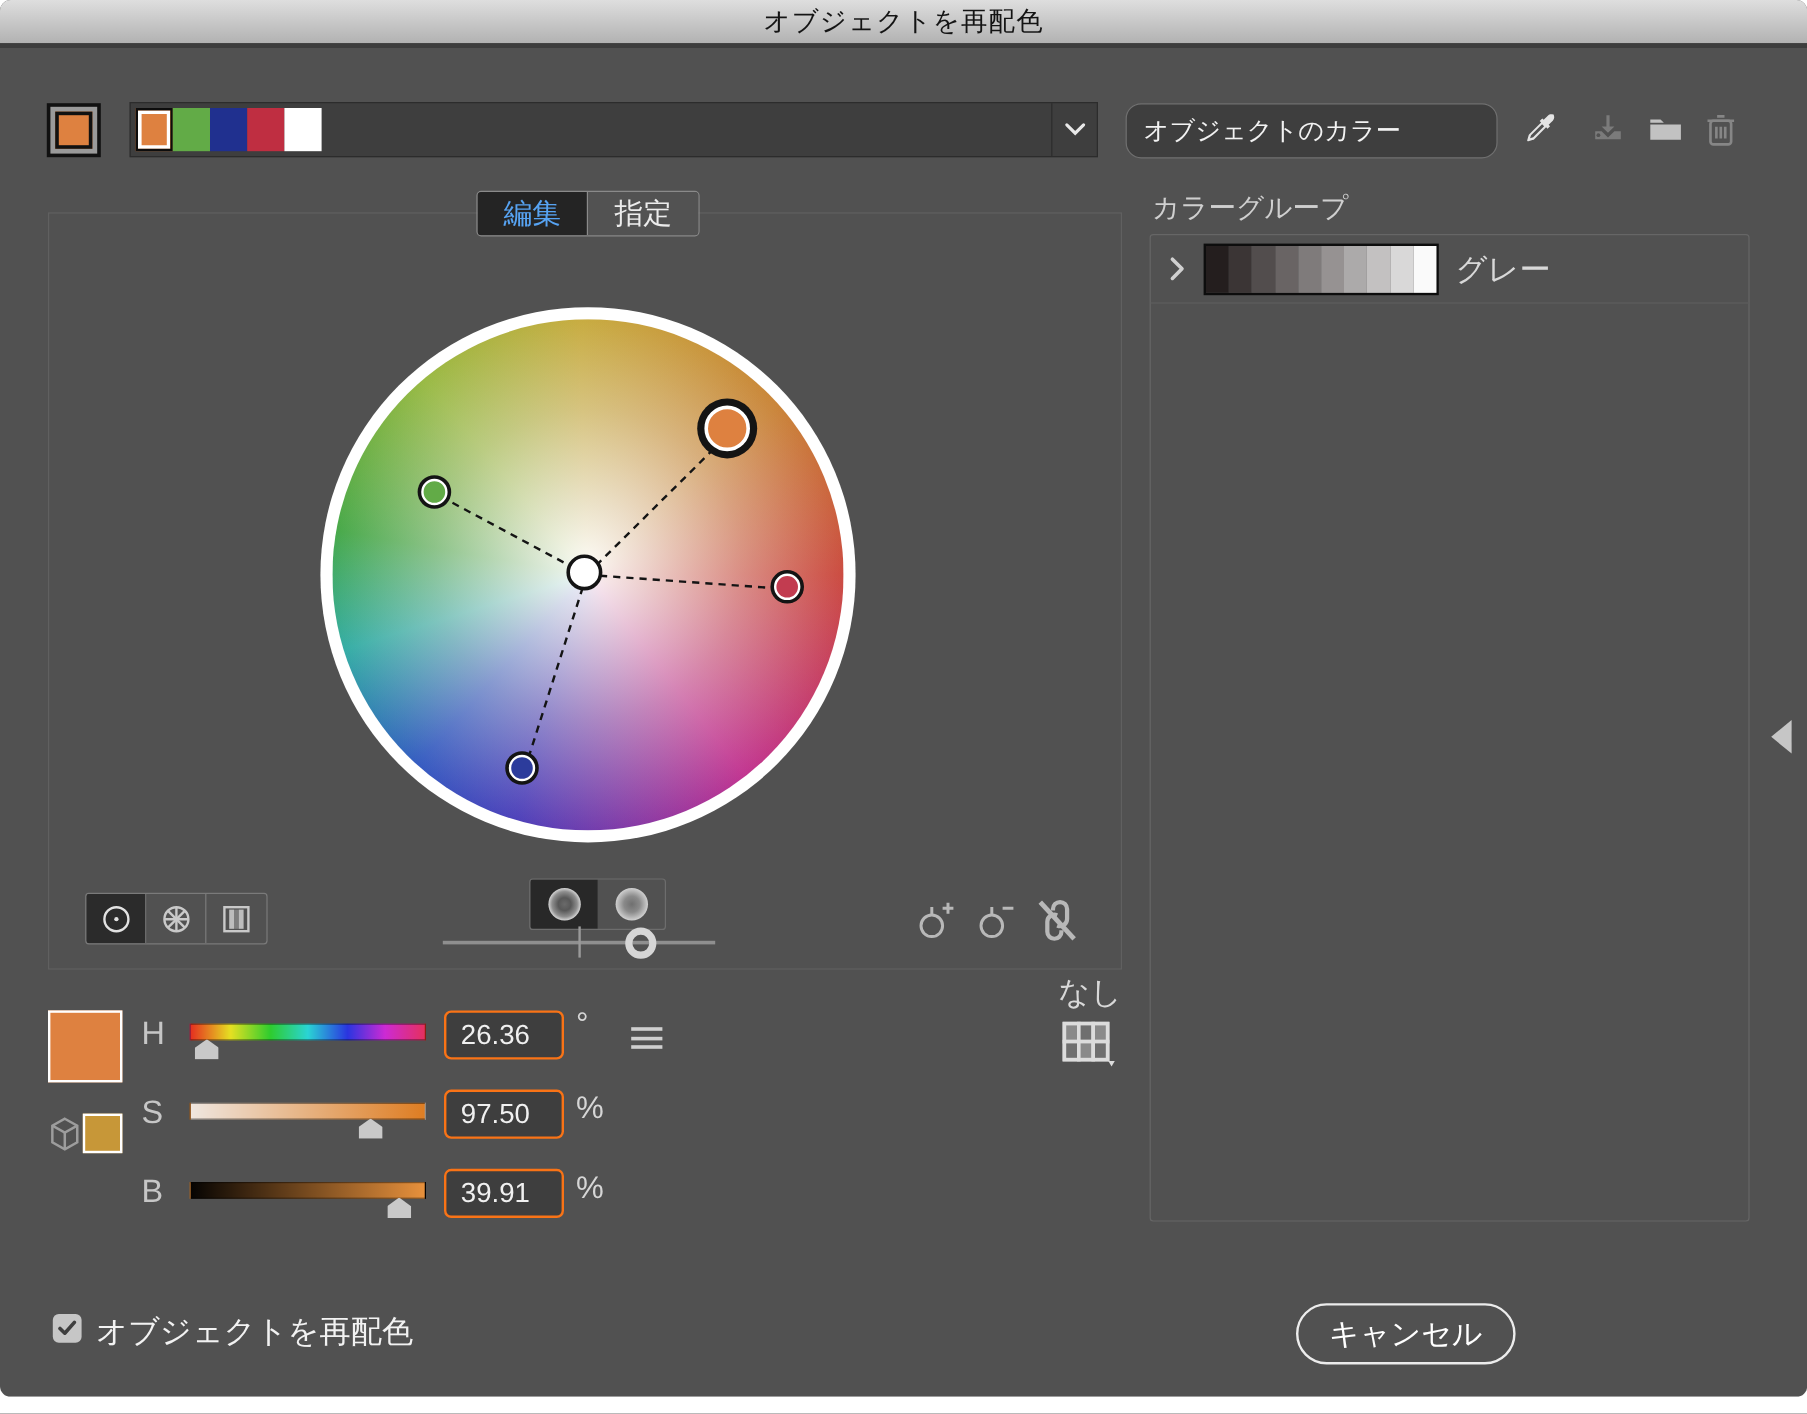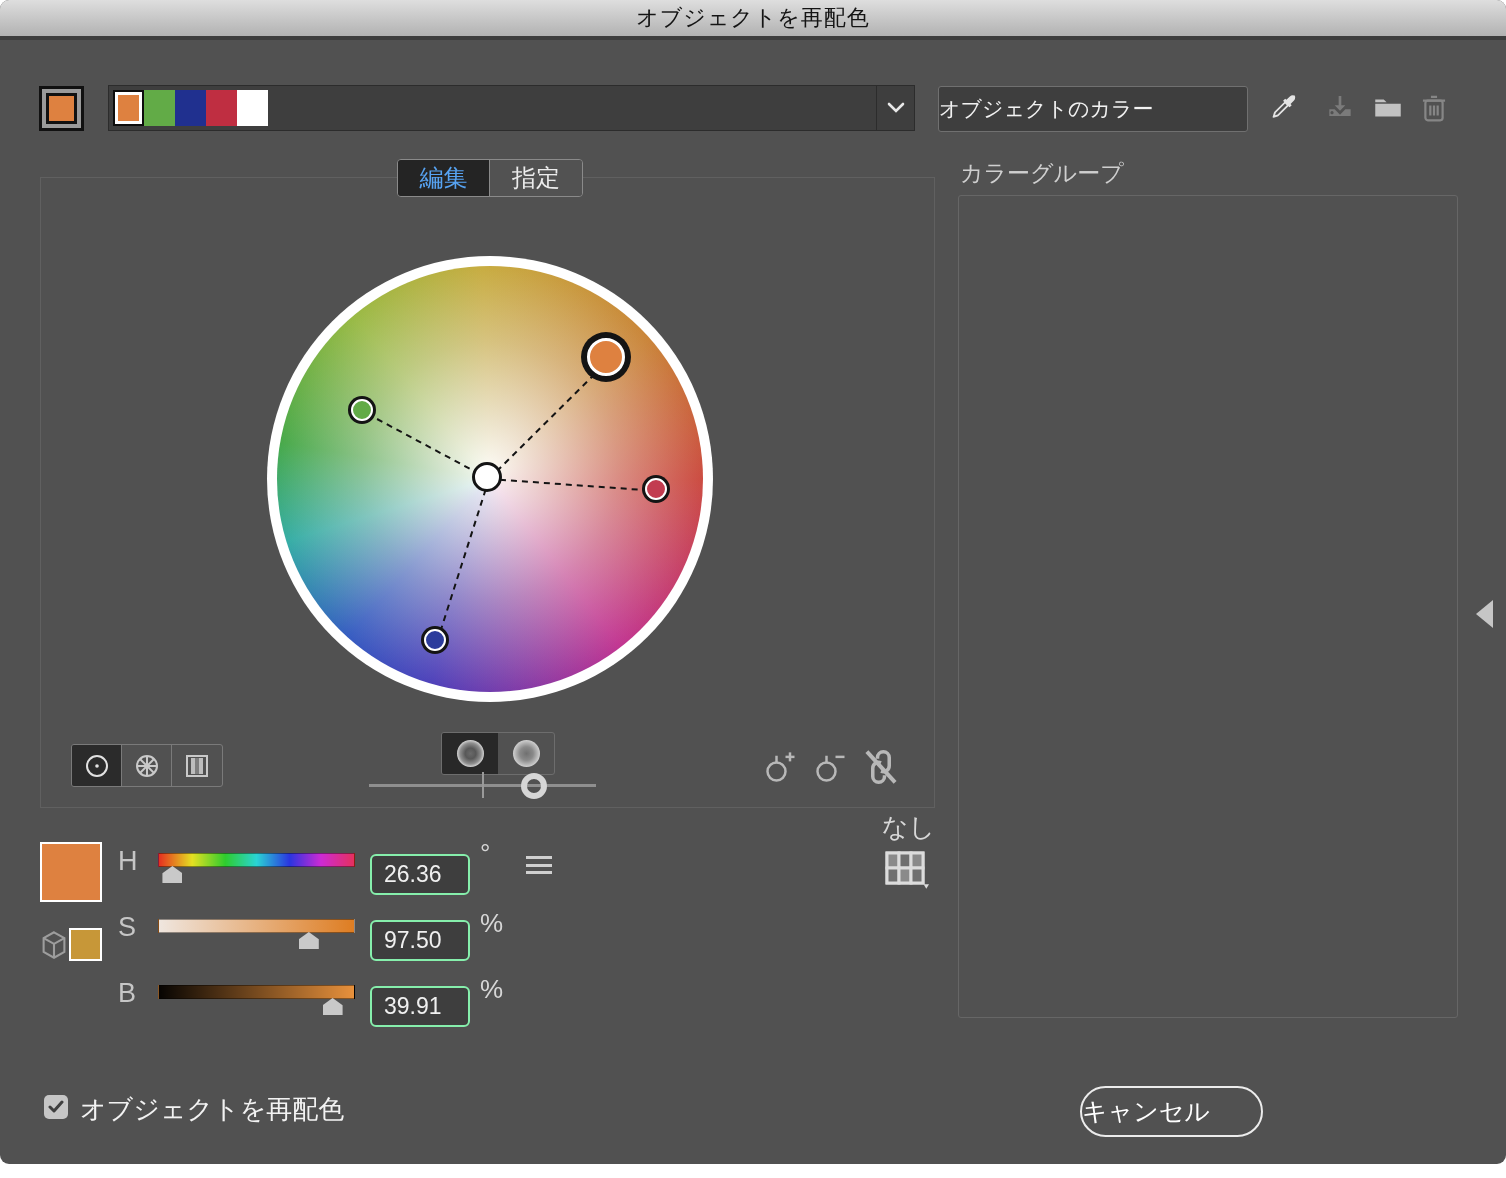--- a/index.html
+++ b/index.html
@@ -12,21 +12,21 @@
   #titlebar .title{color:#141414;font-size:22px;letter-spacing:1px;}
   
   .cur-swatch-outer{position:absolute;left:39px;top:86px;width:45px;height:45px;background:#111;padding:3px;}
   .cur-swatch-mid{width:100%;height:100%;background:#9a9a9a;padding:4px;}
   .cur-swatch-in{width:100%;height:100%;border:3px solid #111;}
   #swatchbar{position:absolute;left:108px;top:85px;width:807px;height:46px;background:#3e3e3e;border:1px solid #2c2c2c;display:flex;align-items:center;padding-left:4px;}
   #swatchbar .sw{width:31px;height:36px;}
   #swatchbar .sw:first-child{border:2px solid #0d0d0d;box-shadow:inset 0 0 0 3px #fff;}
   #bar-dropdown{position:absolute;right:0;top:0;width:38px;height:44px;border-left:1px solid #2c2c2c;display:flex;align-items:center;justify-content:center;}
   #name-field{position:absolute;left:938px;top:86px;width:310px;height:46px;background:#3e3e3e;
-    border:1px solid #707070;border-radius:3px;color:#f2f2f2;font-size:21px;padding:0 0;outline:none;}
+    border:1px solid #707070;border-radius:13px;color:#f2f2f2;font-size:21px;padding:0 14px;outline:none;}
   .top-icon{position:absolute;top:90px;width:36px;height:36px;display:flex;align-items:center;justify-content:center;}
   
   #tabbar{position:absolute;left:397px;top:159px;height:38px;display:flex;border:1px solid #8a8a8a;border-radius:4px;overflow:hidden;z-index:3;}
   .tab{width:92px;height:100%;display:flex;align-items:center;justify-content:center;font-size:24px;color:#ececec;background:#525252;}
   .tab.active{background:#242424;color:var(--accent,#57a3f2);border-right:1px solid #8a8a8a;}
   
   #wheel-panel{position:absolute;left:40px;top:177px;width:895px;height:631px;border:1px solid #606060;}
   #wheel{position:absolute;left:226px;top:78px;width:446px;height:446px;border-radius:50%;background:#fff;}
   #wheel-disc{position:absolute;left:10px;top:10px;width:426px;height:426px;border-radius:50%;
     background:
@@ -53,42 +53,42 @@
   #b-slider-handle{position:absolute;left:480px;top:595px;width:26px;height:26px;border-radius:50%;border:6px solid #d6d6d6;background:transparent;}
   .tool-icon{position:absolute;top:568px;width:40px;height:42px;display:flex;align-items:center;justify-content:center;}
   
   .preview-swatch{position:absolute;left:40px;top:842px;width:62px;height:60px;border:2px solid #fff;}
   .gamut-swatch{position:absolute;left:69px;top:928px;width:33px;height:33px;border:2px solid #fff;}
   #cube-icon{position:absolute;left:40px;top:930px;}
   .hsb-label{position:absolute;left:118px;width:30px;color:#c6c6c6;font-size:27px;}
   .hsb-track{position:absolute;left:158px;width:197px;height:14px;border:1px solid rgba(0,0,0,.4);}
   .tri-handle{position:absolute;width:20px;height:17px;background:#c9c9c9;margin-left:-10px;
     clip-path:polygon(50% 0,100% 42%,100% 100%,0 100%,0 42%);}
-  .val-box{position:absolute;left:370px;width:100px;height:41px;background:#3e3e3e;border:2px solid #86efac;border-radius:6px;
-    color:#f0f0f0;font-size:23px;display:flex;align-items:center;padding-left:12px;margin-top:12px;}
+  .val-box{position:absolute;left:370px;width:100px;height:41px;background:#3e3e3e;border:2px solid #f97316;border-radius:6px;
+    color:#f0f0f0;font-size:23px;display:flex;align-items:center;padding-left:12px;}
   .unit{position:absolute;left:480px;color:#d6d6d6;font-size:26px;}
   #hamburger{position:absolute;left:526px;top:856px;width:26px;height:18px;display:flex;flex-direction:column;justify-content:space-between;}
   #hamburger div{height:3px;background:#cfcfcf;}
   #none-label{position:absolute;left:840px;top:810px;width:95px;text-align:right;color:#d8d8d8;font-size:26px;}
   #grid-icon{position:absolute;left:884px;top:850px;}
   
   #cg-header{position:absolute;left:960px;top:158px;color:#cfcfcf;font-size:23px;}
   #cg-panel{position:absolute;left:958px;top:195px;width:500px;height:823px;border:1px solid #666;border-radius:3px;}
   .cg-row{position:relative;height:57px;border-bottom:1px solid #5d5d5d;display:flex;align-items:center;}
   .cg-chevron{width:44px;display:flex;justify-content:center;}
   .cg-strip{display:flex;width:196px;height:43px;border:2px solid #0d0d0d;}
   .cg-strip .sw{flex:1;}
   .cg-name{margin-left:14px;color:#d8d8d8;font-size:26px;}
   #collapse-arrow{position:absolute;left:1476px;top:600px;width:0;height:0;
     border-top:14px solid transparent;border-bottom:14px solid transparent;border-right:17px solid #c6c6c6;}
   
   #checkbox{position:absolute;left:44px;top:1095px;width:24px;height:24px;border-radius:5px;background:#c6c6c6;display:flex;align-items:center;justify-content:center;}
   #checkbox-label{position:absolute;left:80px;top:1092px;color:#f2f2f2;font-size:26px;}
   #cancel-btn{position:absolute;left:1080px;top:1086px;width:183px;height:51px;border-radius:26px;border:2px solid #ececec;
-    background:transparent;color:#fff;font-size:25px;display:flex;align-items:center;justify-content:flex-start;}
+    background:transparent;color:#fff;font-size:25px;display:flex;align-items:center;justify-content:center;}
   #ok-btn{position:absolute;left:1275px;top:1086px;width:183px;height:51px;border-radius:26px;border:none;
     color:#fff;font-size:25px;display:flex;align-items:center;justify-content:center;}
 </style>
 </head>
 <body>
 
 <div id="window">
 
   <div id="titlebar">
     <span class="title">オブジェクトを再配色</span>
@@ -297,20 +297,40 @@
           <rect x="3" y="18" width="12" height="15" fill="#6f6f6f"></rect>
           <rect x="15" y="18" width="12" height="15" fill="#8a8a8a"></rect>
           <rect x="27" y="18" width="12" height="15" fill="#6f6f6f"></rect>
         </g>
         <path d="M40 36 l6 0 -3 5 z" fill="#dcdcdc" transform="scale(0.9) translate(4,2)"></path>
       </svg>
   </div>
 
   <div id="cg-header">カラーグループ</div>
   <div id="cg-panel">
+    <div class="cg-row">
+      <div class="cg-chevron">
+        <svg width="14" height="22" viewBox="0 0 14 22">
+            <polyline points="3,3 11,11 3,19" fill="none" stroke="#d0d0d0" stroke-width="3" stroke-linecap="round" stroke-linejoin="round"></polyline>
+          </svg>
+      </div>
+      <div class="cg-strip">
+          <div class="sw" style="background: rgb(36, 30, 30);"></div>
+          <div class="sw" style="background: rgb(59, 53, 53);"></div>
+          <div class="sw" style="background: rgb(82, 77, 77);"></div>
+          <div class="sw" style="background: rgb(105, 100, 100);"></div>
+          <div class="sw" style="background: rgb(127, 123, 123);"></div>
+          <div class="sw" style="background: rgb(150, 146, 146);"></div>
+          <div class="sw" style="background: rgb(172, 170, 170);"></div>
+          <div class="sw" style="background: rgb(195, 193, 193);"></div>
+          <div class="sw" style="background: rgb(217, 216, 216);"></div>
+          <div class="sw" style="background: rgb(250, 250, 250);"></div>
+        </div>
+      <div class="cg-name">グレー</div>
+    </div>
   </div>
 
   <div id="collapse-arrow"></div>
 
   <div id="checkbox">
     <svg width="16" height="14" viewBox="0 0 16 14">
         <polyline points="2,7 6,11 14,2" fill="none" stroke="#3f3f3f" stroke-width="3" stroke-linecap="round" stroke-linejoin="round"></polyline>
       </svg>
   </div>
   <div id="checkbox-label">オブジェクトを再配色</div>

